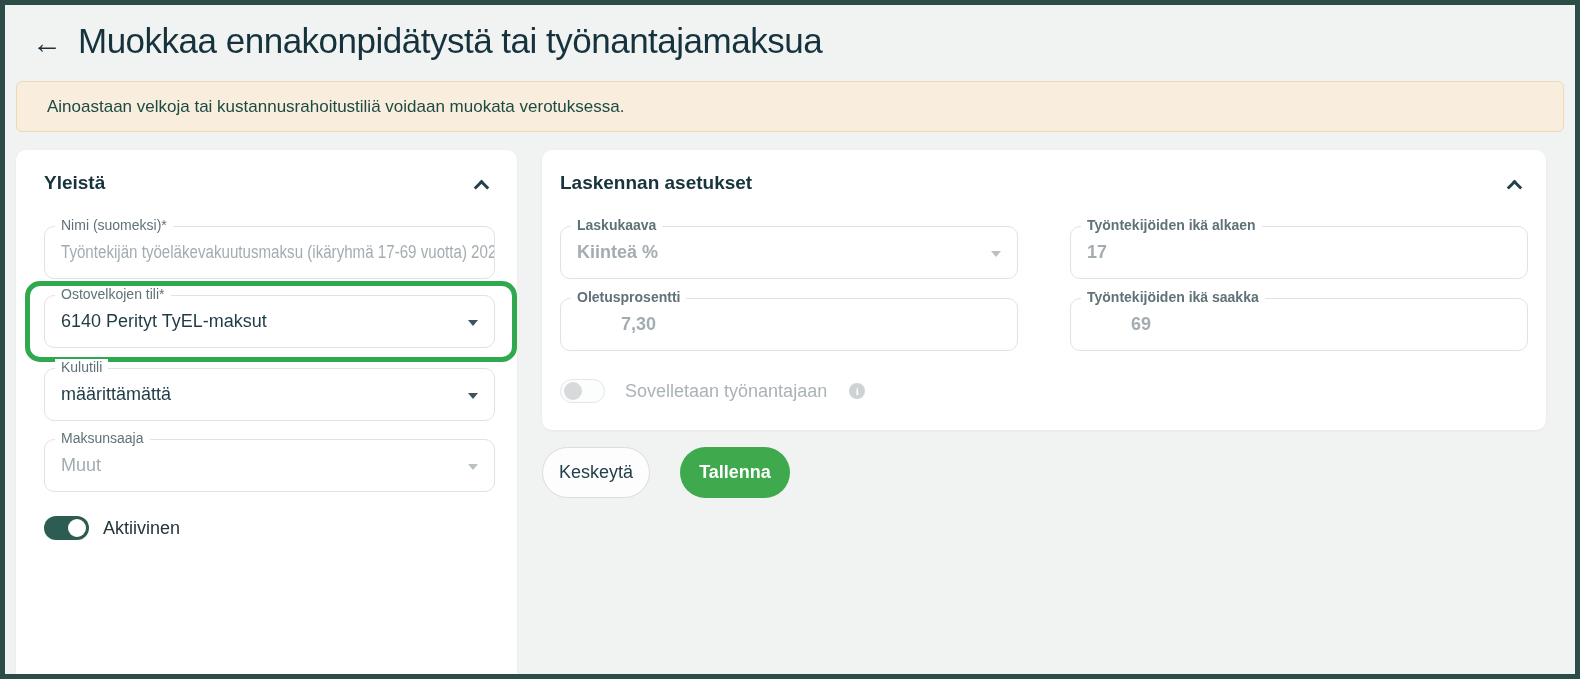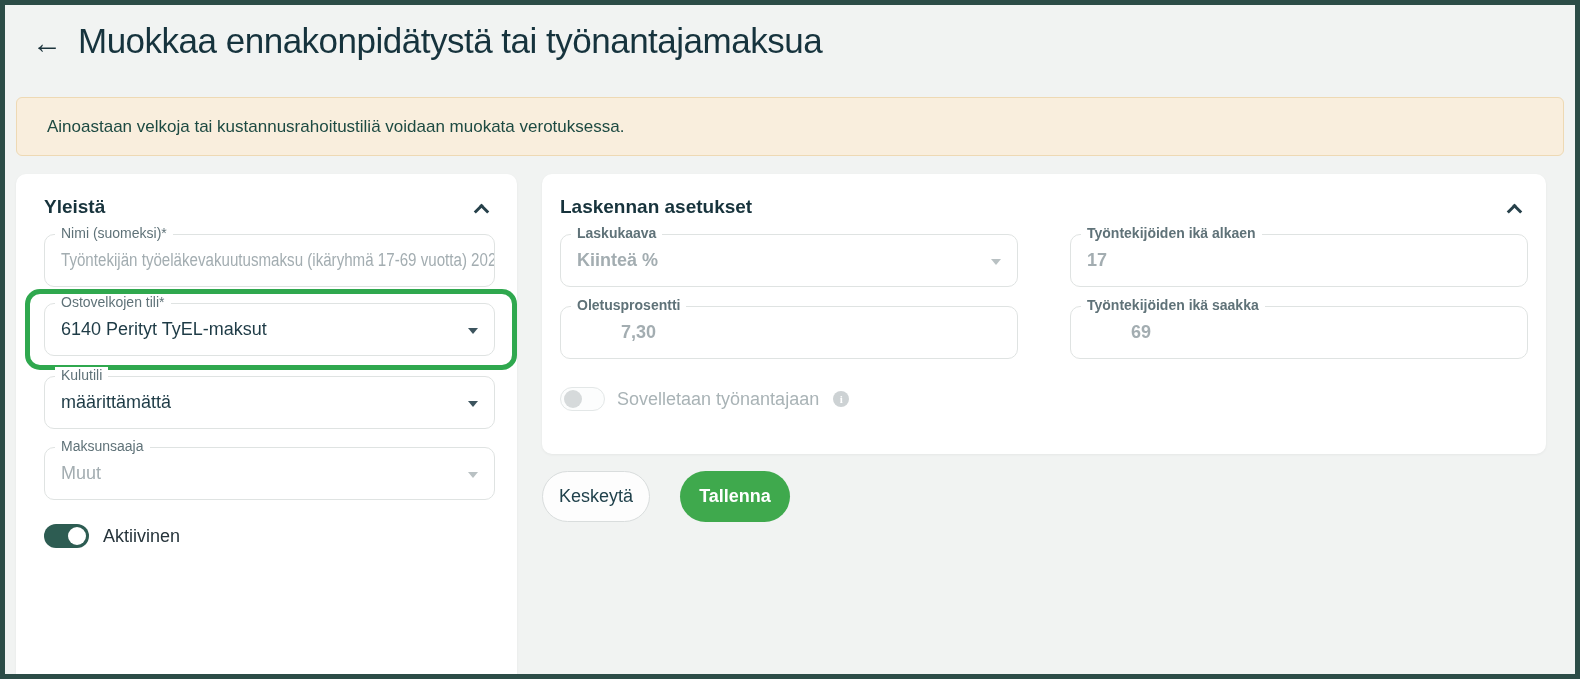--- a/index.html
+++ b/index.html
@@ -13,21 +13,21 @@
   }
   .page { padding:8px 11px; }
 
   
   .header { display:flex; align-items:center; gap:16px; margin:8px 0 0 16px; }
   .back-arrow { font-size:30px; color:#1c333c; line-height:1; cursor:pointer; padding-top:4px; }
   .page-title { font-size:35px; font-weight:500; color:#16333d; letter-spacing:-0.5px; }
 
   
   .banner {
-    margin-top:36px; height:59px;
+    margin-top:20px; height:51px;
     background:#f9eedd; border:1px solid #eed9b4; border-radius:6px;
     display:flex; align-items:center; padding-left:30px;
     color:#1d4a42; font-size:17px;
   }
 
   
   .content { display:flex; gap:25px; margin-top:18px; align-items:flex-start; }
   .card { background:#ffffff; border-radius:10px; box-shadow:0 1px 3px rgba(0,0,0,0.05); }
   .card-left  { width:501px; height:544px; padding:22px 22px 0 28px; flex:none; }
   .right-col  { width:1004px; flex:none; }
@@ -40,21 +40,21 @@
     border-top:3px solid #26404a; border-right:3px solid #26404a;
     transform:rotate(-45deg); cursor:pointer;
   }
 
   
   .field {
     position:relative; height:53px;
     border:1.5px solid #dfe3e2; border-radius:10px; background:#fff;
     margin-top:18px;
   }
-  .field.first { margin-top:16px; }
+  .field.first { margin-top:32px; }
   .flabel {
     position:absolute; top:-10px; left:10px;
     background:#fff; padding:0 6px;
     font-size:14px; color:#5f7278; white-space:nowrap;
   }
   .fvalue {
     line-height:50px; padding:0 34px 0 16px;
     font-size:18px; color:#1e3b46;
     white-space:nowrap; overflow:hidden;
   }
@@ -88,21 +88,21 @@
     width:16px; height:16px; border-radius:50%; background:#cdd2d4;
     color:#fff; font-size:11px; font-weight:700;
     display:flex; align-items:center; justify-content:center;
     font-family:"Liberation Serif", serif; margin-left:2px;
   }
 
   
   .grid { display:flex; gap:52px; }
   .gcol { flex:1;font-weight:bold; }
   .gcol .field.row2 { margin-top:19px;padding-left:44px; }
-  .right-toggle { margin-top:28px; gap:12px; }
+  .right-toggle { margin-top:28px; gap:20px; }
 
   
   .actions { display:flex; gap:30px; margin-top:17px; }
   .btn {
     height:51px; border-radius:26px; font-size:18px;
     display:flex; align-items:center; justify-content:center; cursor:pointer;
   }
   .btn-cancel { width:108px; background:#fdfdfd; border:1px solid #d9dddd; color:#21424c; }
   .btn-save   { width:110px; background:#3fa94d; border:none; color:#ffffff; font-weight:700; }
 </style>

